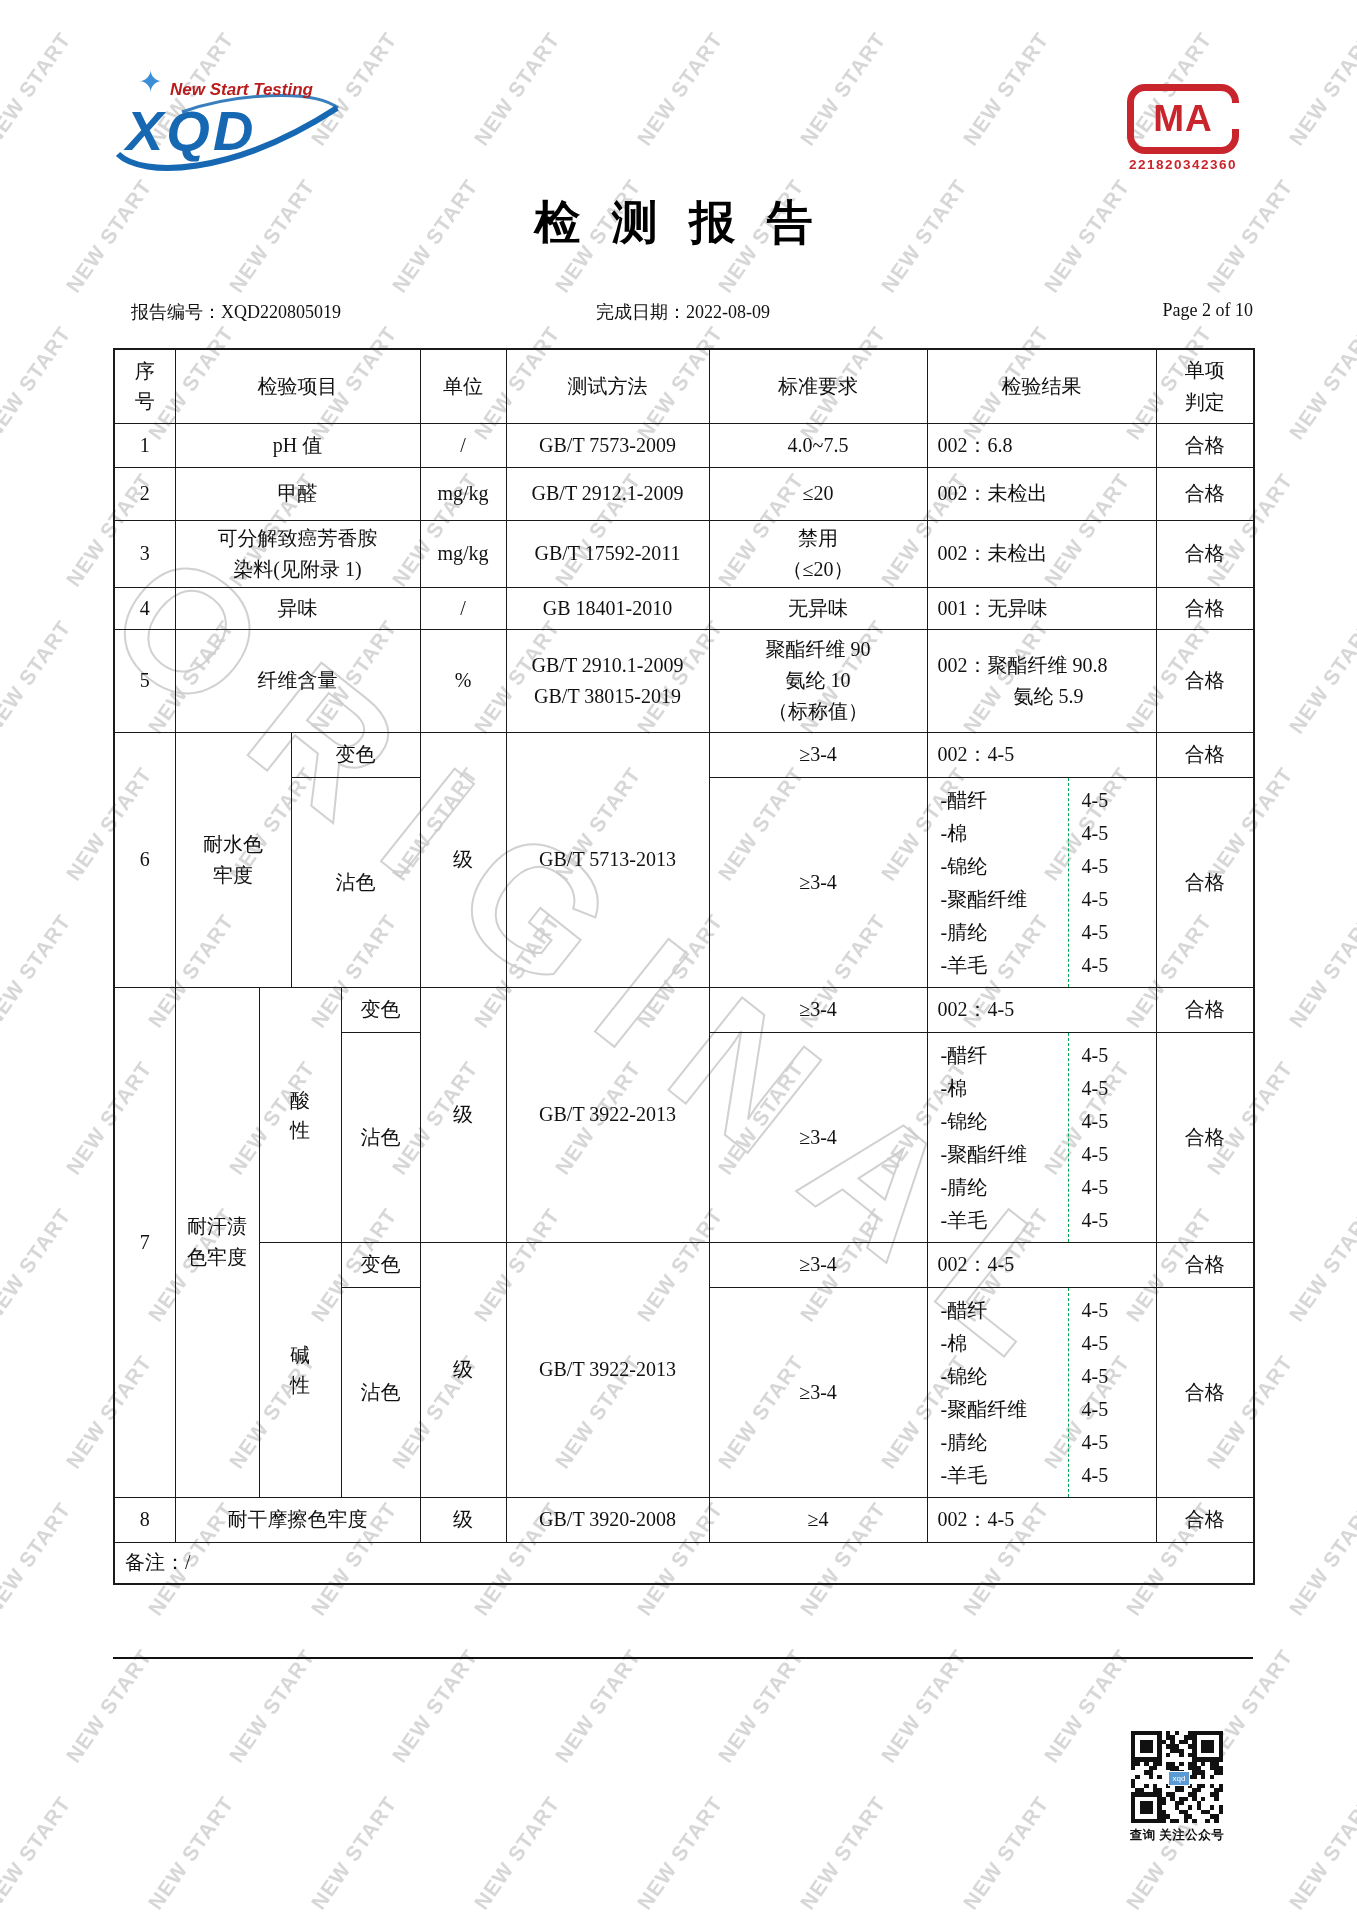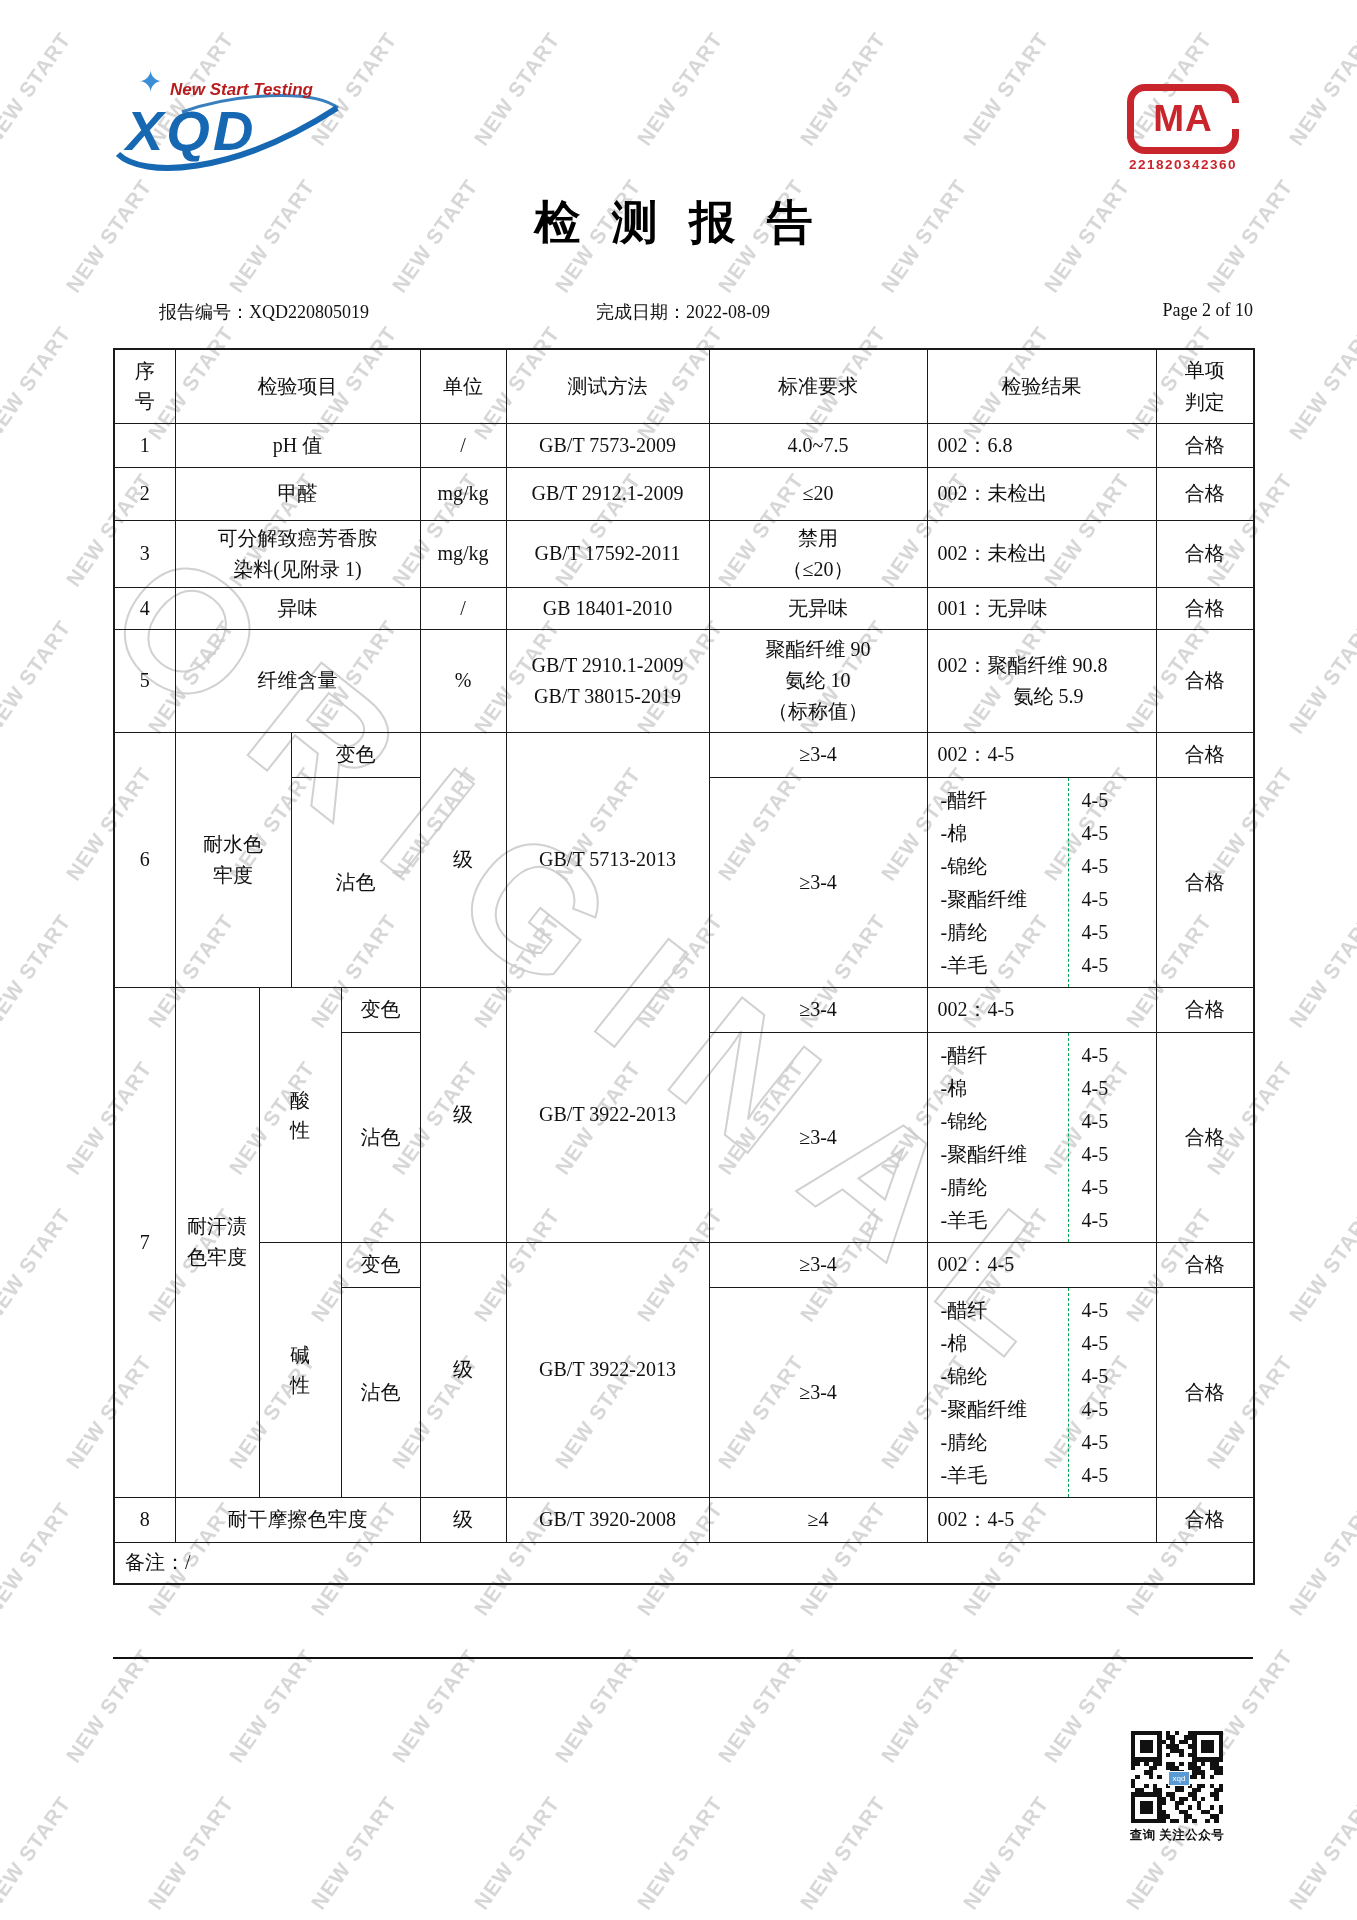--- a/index.html
+++ b/index.html
@@ -34,21 +34,21 @@
   .cma{position:absolute;left:1118px;top:84px;width:130px;text-align:center;}
   .cma-box{position:relative;width:98px;height:56px;margin:0 auto;border:7px solid #c9252c;
     border-radius:18px;display:flex;align-items:center;justify-content:center;}
   .cma-box .gap{position:absolute;right:-9px;top:12px;width:11px;height:26px;background:#fff;}
   .cma-box .ma{font-family:"Liberation Sans",sans-serif;font-weight:900;font-size:37px;color:#c9252c;letter-spacing:1px;}
   .cma-num{margin-top:3px;font-family:"Liberation Sans",sans-serif;font-weight:700;
     font-size:13.5px;color:#c9252c;letter-spacing:1.5px;}
   .doc-title{position:absolute;left:0;top:192px;width:100%;text-align:center;
     font-size:46px;font-weight:700;letter-spacing:10px;color:#000;}
   .meta{position:absolute;left:113px;top:300px;width:1140px;height:26px;font-size:18px;}
-  .meta .m-left{position:absolute;left:18px;top:0;margin-left:28px;}
+  .meta .m-left{position:absolute;left:18px;top:0;}
   .meta .m-center{position:absolute;left:0;width:100%;text-align:center;top:0;}
   .meta .m-right{position:absolute;right:0;top:0;}
   
   .rpt-table{position:absolute;left:113px;top:348px;width:1140px;
     border-collapse:collapse;border:2px solid #1a1a1a;table-layout:fixed;}
   .rpt-table td{border:1px solid #1a1a1a;text-align:center;vertical-align:middle;
     font-size:20px;padding:2px 3px;color:#111;background:transparent;overflow:hidden;}
   .rpt-table td.left{text-align:left;padding-left:10px;}
   .vstack1{display:inline-block;width:1.15em;word-break:break-all;line-height:1.5;}
   .vstack2{display:inline-block;width:2.3em;word-break:break-all;line-height:1.6;}

